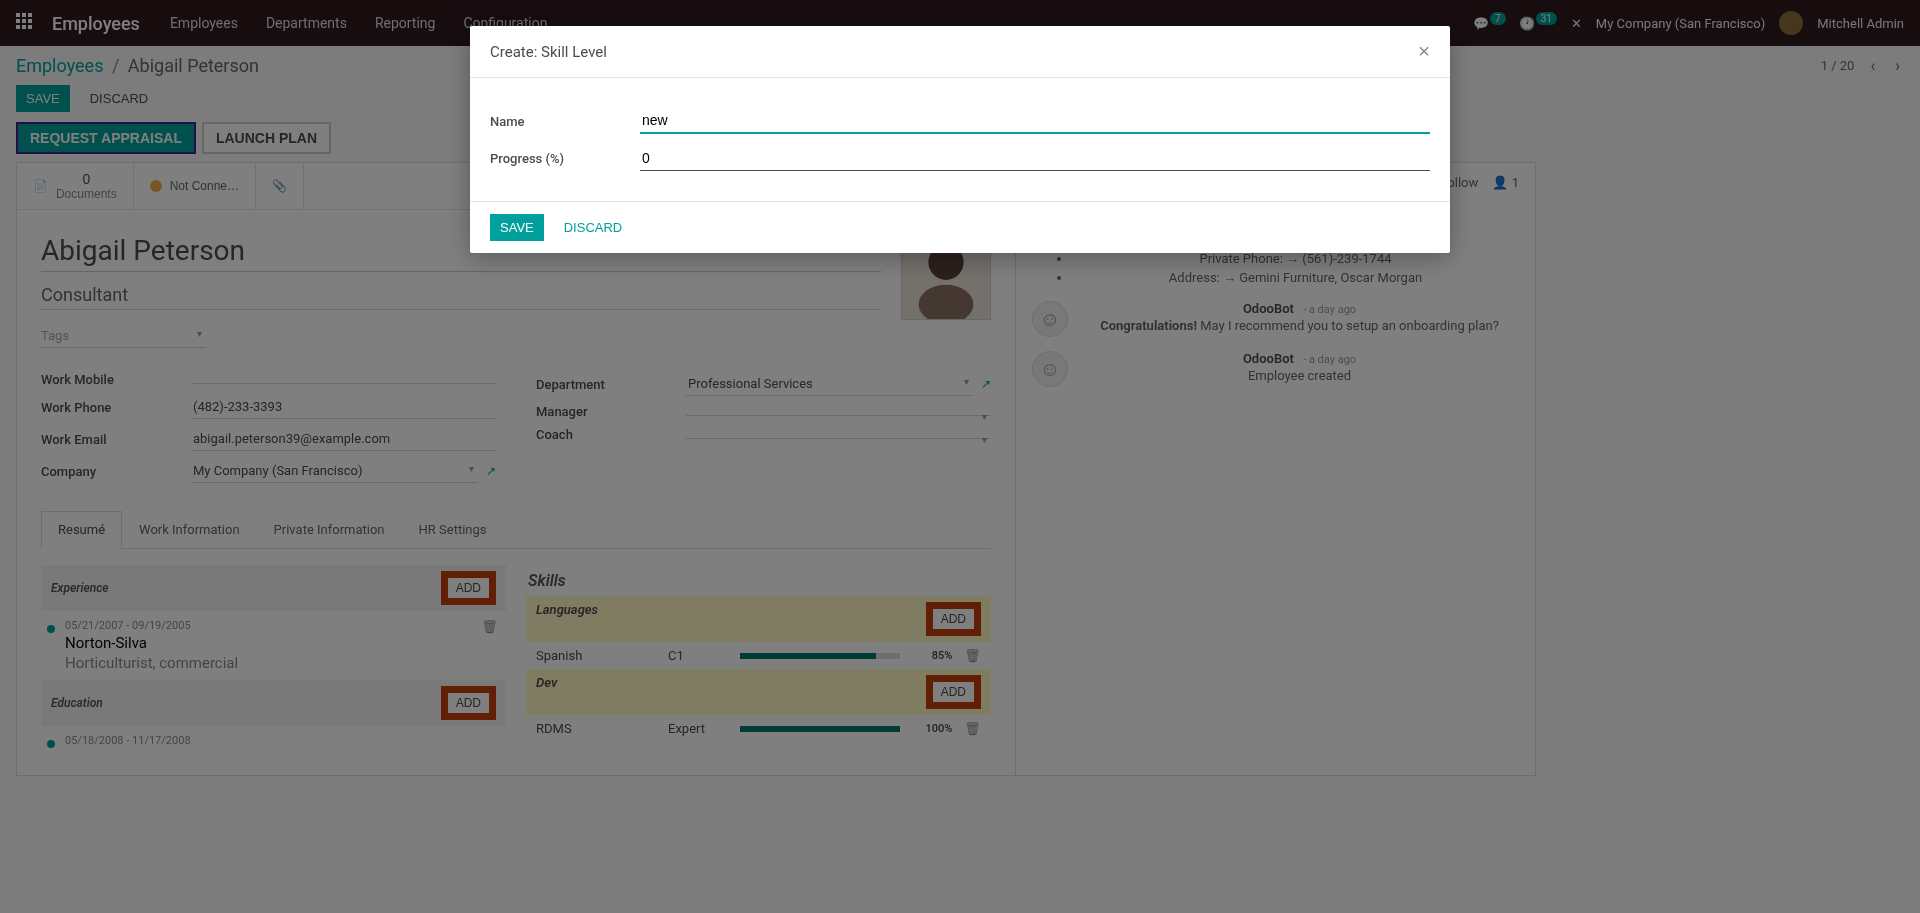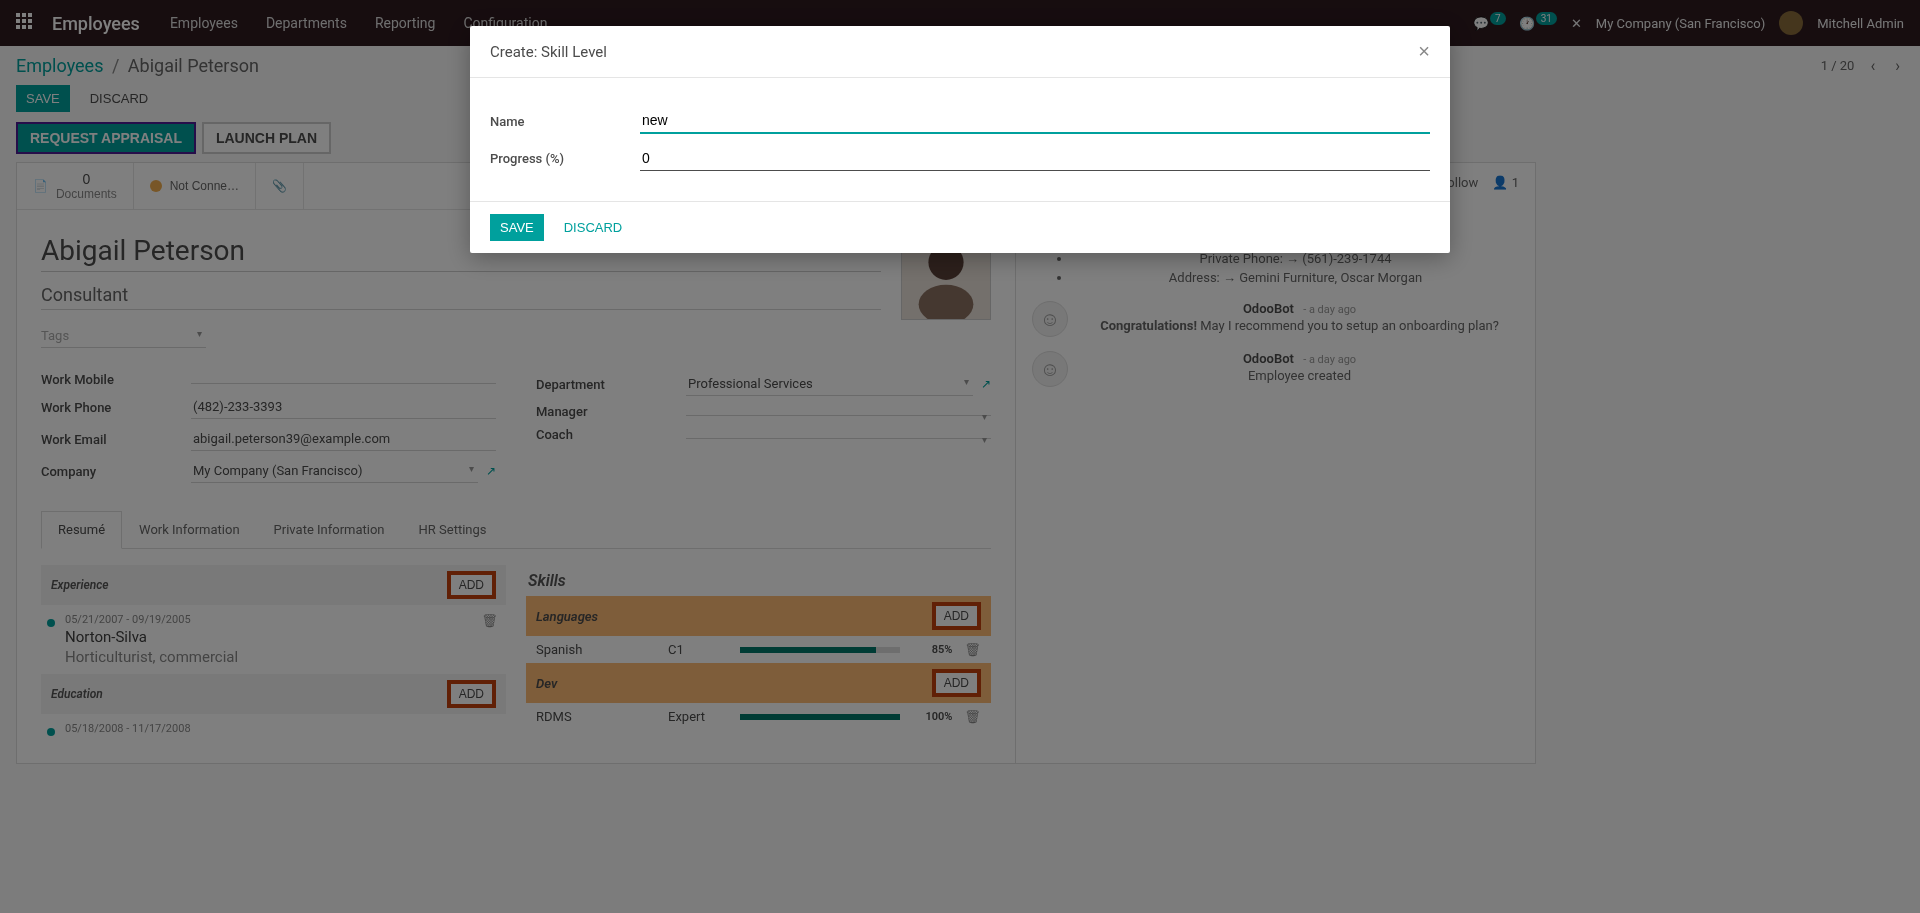--- a/index.html
+++ b/index.html
@@ -24,21 +24,21 @@
 .breadcrumbs .sep { color: #888; margin: 0 4px; }
 .breadcrumbs .current { color: #666; }
 .pager { display: flex; align-items: center; gap: 12px; color: #666; font-size: 13px; }
 .pager .arrow { cursor: pointer; font-size: 16px; color: #666; padding: 2px 4px; }
 
 .actionbar { display: flex; align-items: center; gap: 10px; padding: 0 16px 10px; }
 .btn { border: none; padding: 6px 10px; font-size: 13px; cursor: pointer; font-weight: 500; }
 .btn-primary { background: #00a09d; color: #fff; }
 .btn-secondary { background: transparent; color: #4c4c4c; }
 .btn-secondary-teal { background: transparent; color: #00a09d; }
-.btn-outlined { background: #fff; border: 4px solid #c2410c; color: #4c4c4c; padding: 3px 8px; font-size: 12px; }
+.btn-outlined { background: #fff; border: 7px solid #c2410c; color: #4c4c4c; padding: 3px 8px; font-size: 12px; }
 
 .statusbar { display: flex; padding: 0 16px 8px; gap: 6px; }
 .statusbar .status-btn { border: 2px solid #4c1d95; padding: 6px 12px; font-size: 14px; font-weight: 600; cursor: pointer; }
 .statusbar .status-btn.active { background: #00a09d; color: #fff; }
 .statusbar .status-btn.inactive { background: #fff; color: #4c4c4c; border-color: #ccc; }
 
 
 .main { display: flex; padding: 0 16px 16px; gap: 0; }
 .form-sheet { flex: 1; background: #fff; border: 1px solid #ddd; max-width: 1000px; position: relative; }
 .chatter { width: 520px; background: #fff; border: 1px solid #ddd; border-left: none; padding: 12px 16px; font-size: 13px; }
@@ -69,26 +69,26 @@
 .tabs { display: flex; border-bottom: 1px solid #ddd; margin-top: 24px; }
 .tab { padding: 10px 16px; font-size: 13px; color: #666; cursor: pointer; border: 1px solid transparent; }
 .tab.active { border: 1px solid #ddd; border-bottom: 1px solid #fff; margin-bottom: -1px; color: #4c4c4c; background: #fff; }
 
 .tab-content { display: flex; gap: 20px; padding-top: 16px; }
 .tab-col { flex: 1; }
 .section-hdr { background: #f2f2f2; padding: 6px 10px; display: flex; justify-content: space-between; align-items: center; font-size: 12px; font-style: italic; font-weight: 600; color: #555; }
 .timeline-item { padding: 8px 4px 8px 24px; position: relative; }
 .timeline-item::before { content: ''; position: absolute; left: 6px; top: 14px; width: 8px; height: 8px; border-radius: 50%; background: #00a09d; }
 .timeline-item .dates { font-size: 11px; color: #888; }
-.timeline-item .title { font-size: 15px; color: #404040; margin-top: 2px; }
+.timeline-item .title { font-size: 15px; color: #000000; margin-top: 2px; }
 .timeline-item .subtitle { font-size: 15px; color: #888; margin-top: 2px; }
 .timeline-item .del { position: absolute; right: 8px; top: 8px; color: #888; cursor: pointer; }
 
 .skills-hdr { font-size: 16px; font-style: italic; font-weight: 600; padding: 6px 2px; color: #555; }
-.skill-group-hdr { background: #fdba74; padding: 6px 10px; display: flex; justify-content: space-between; align-items: center; font-size: 13px; font-style: italic; font-weight: 600; }
+.skill-group-hdr { background: #fef9c3; padding: 6px 10px; display: flex; justify-content: space-between; align-items: flex-start; font-size: 13px; font-style: italic; font-weight: 600; }
 .skill-row { display: flex; align-items: center; padding: 6px 10px; gap: 12px; font-size: 13px; }
 .skill-row .sname { width: 120px; }
 .skill-row .slevel { width: 60px; }
 .skill-row .sbar { flex: 1; height: 6px; background: #ddd; position: relative; }
 .skill-row .sbar .fill { position: absolute; left: 0; top: 0; bottom: 0; background: #00796b; }
 .skill-row .spct { width: 40px; font-size: 11px; font-weight: 600; text-align: right; }
 .skill-row .sdel { color: #888; cursor: pointer; }
 
 
 .chatter-top { display: flex; justify-content: space-between; align-items: center; padding-bottom: 10px; font-size: 13px; }

